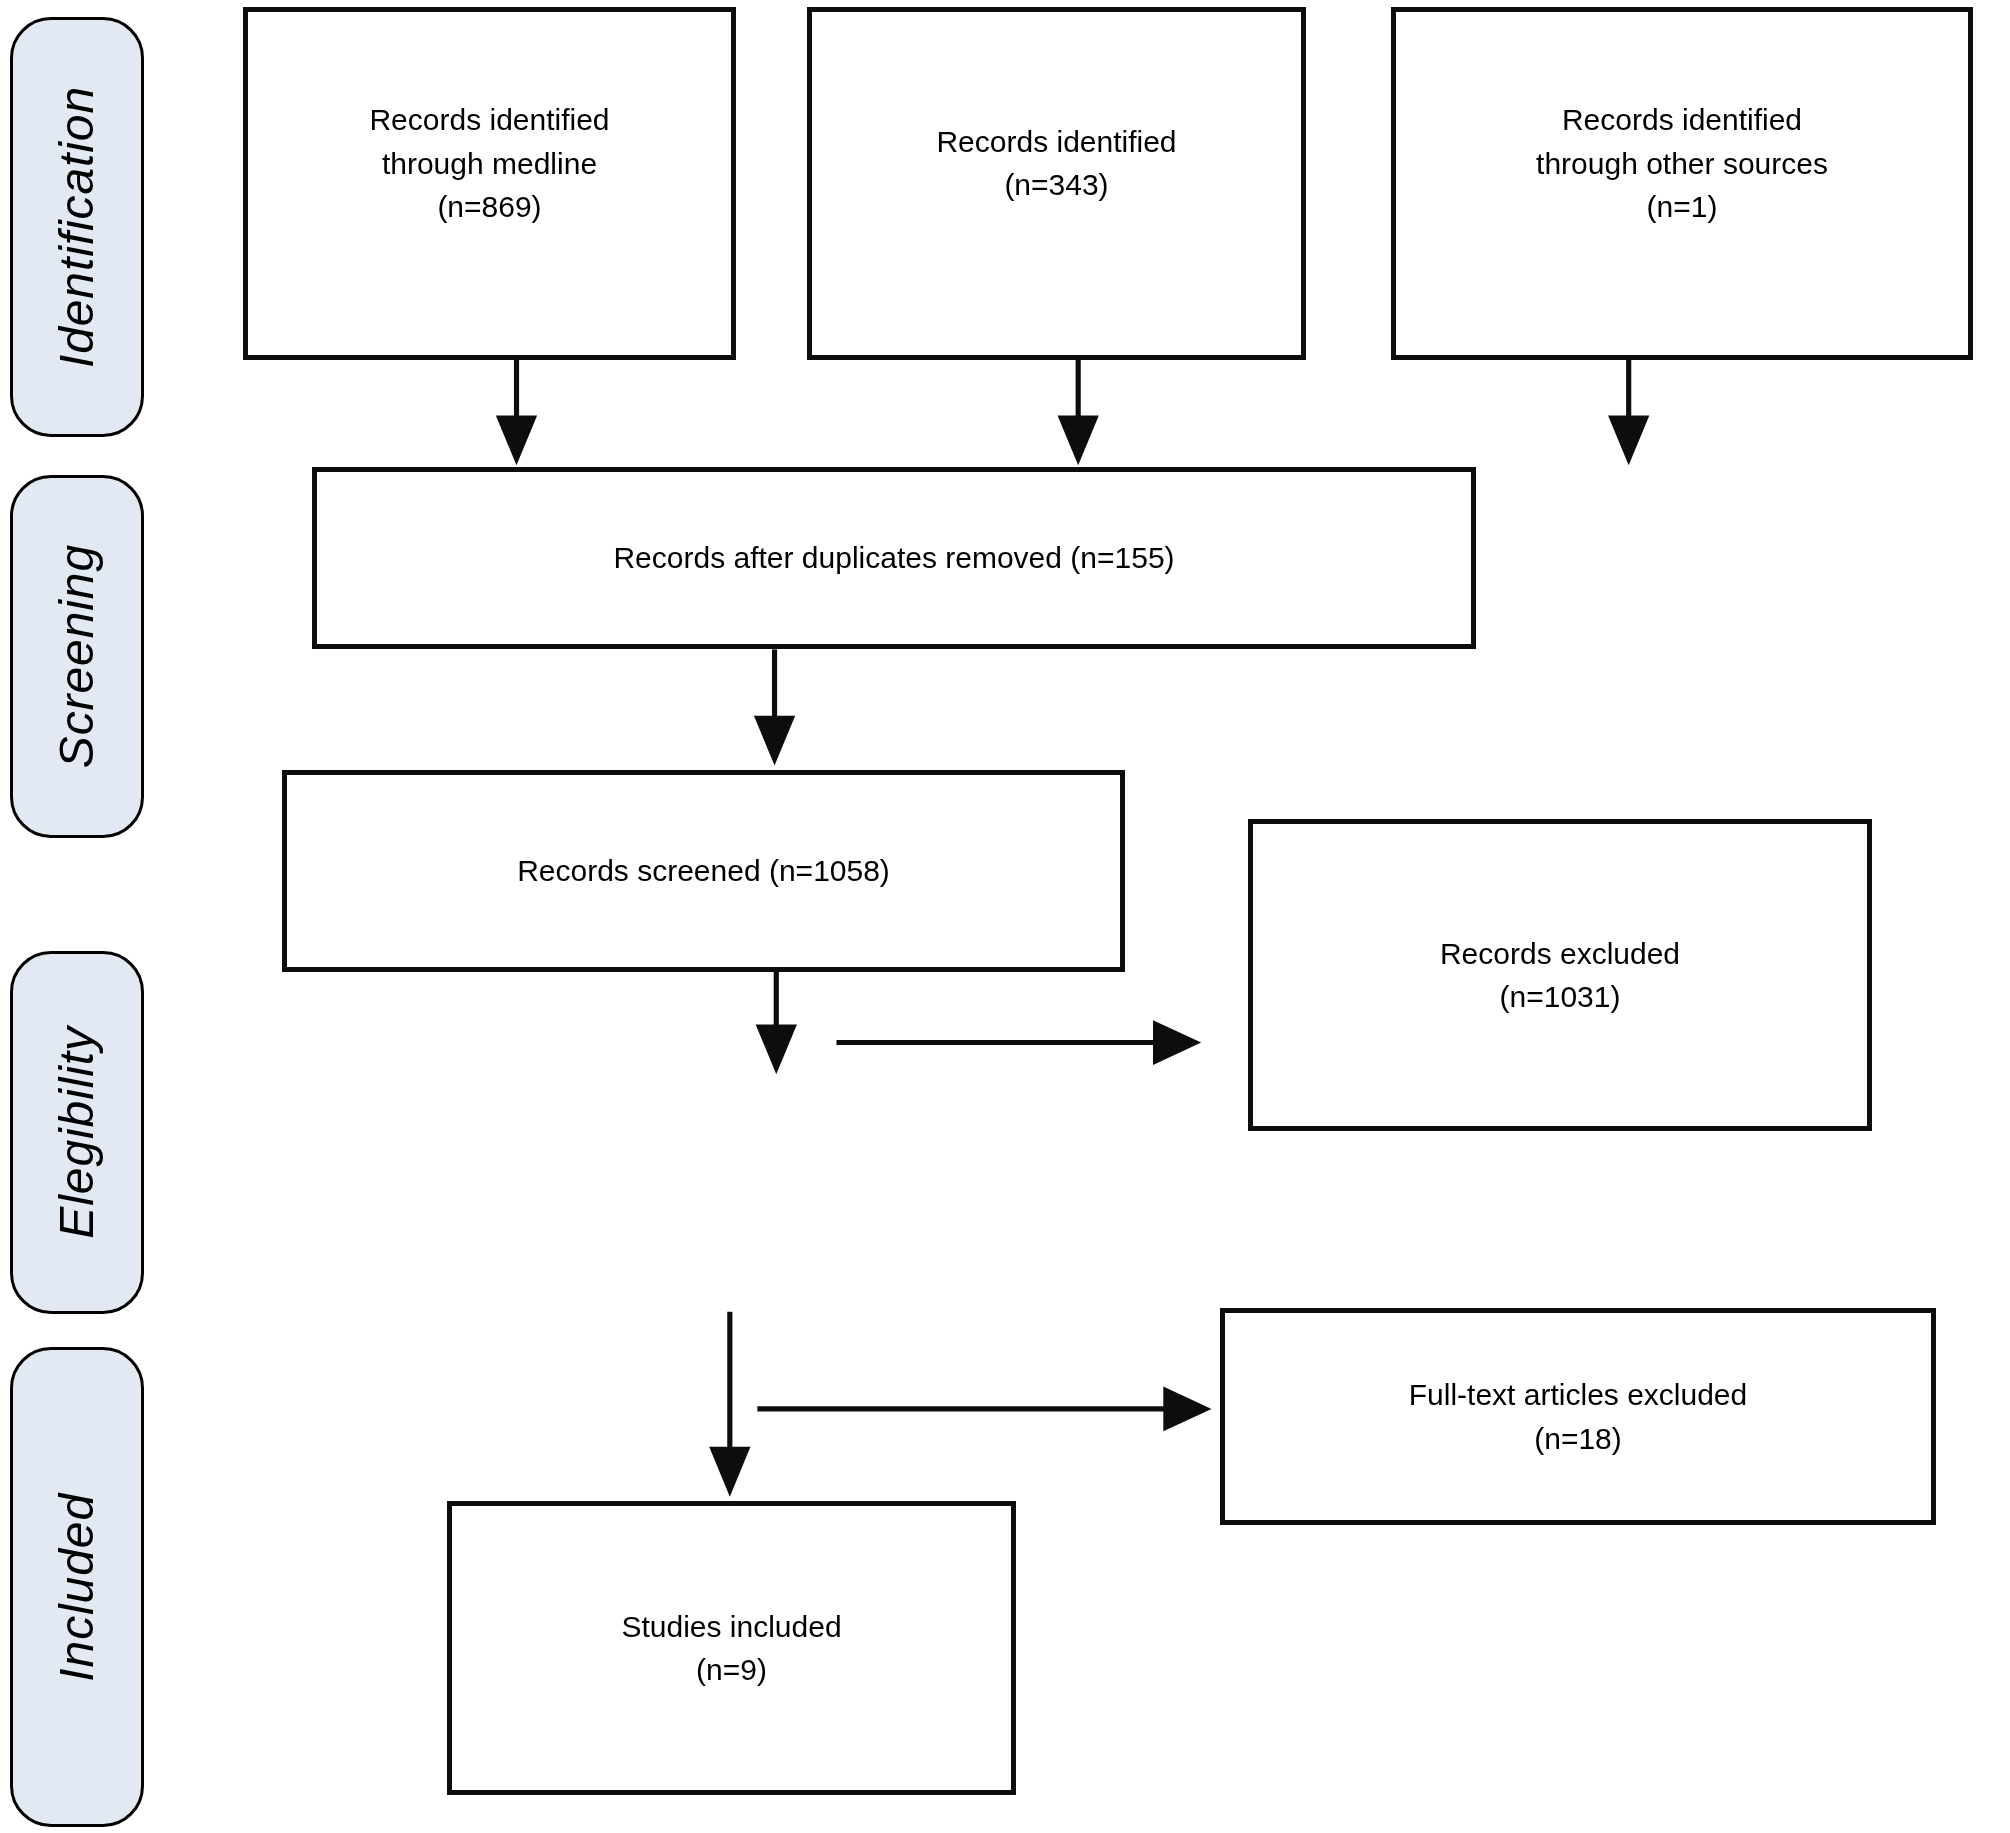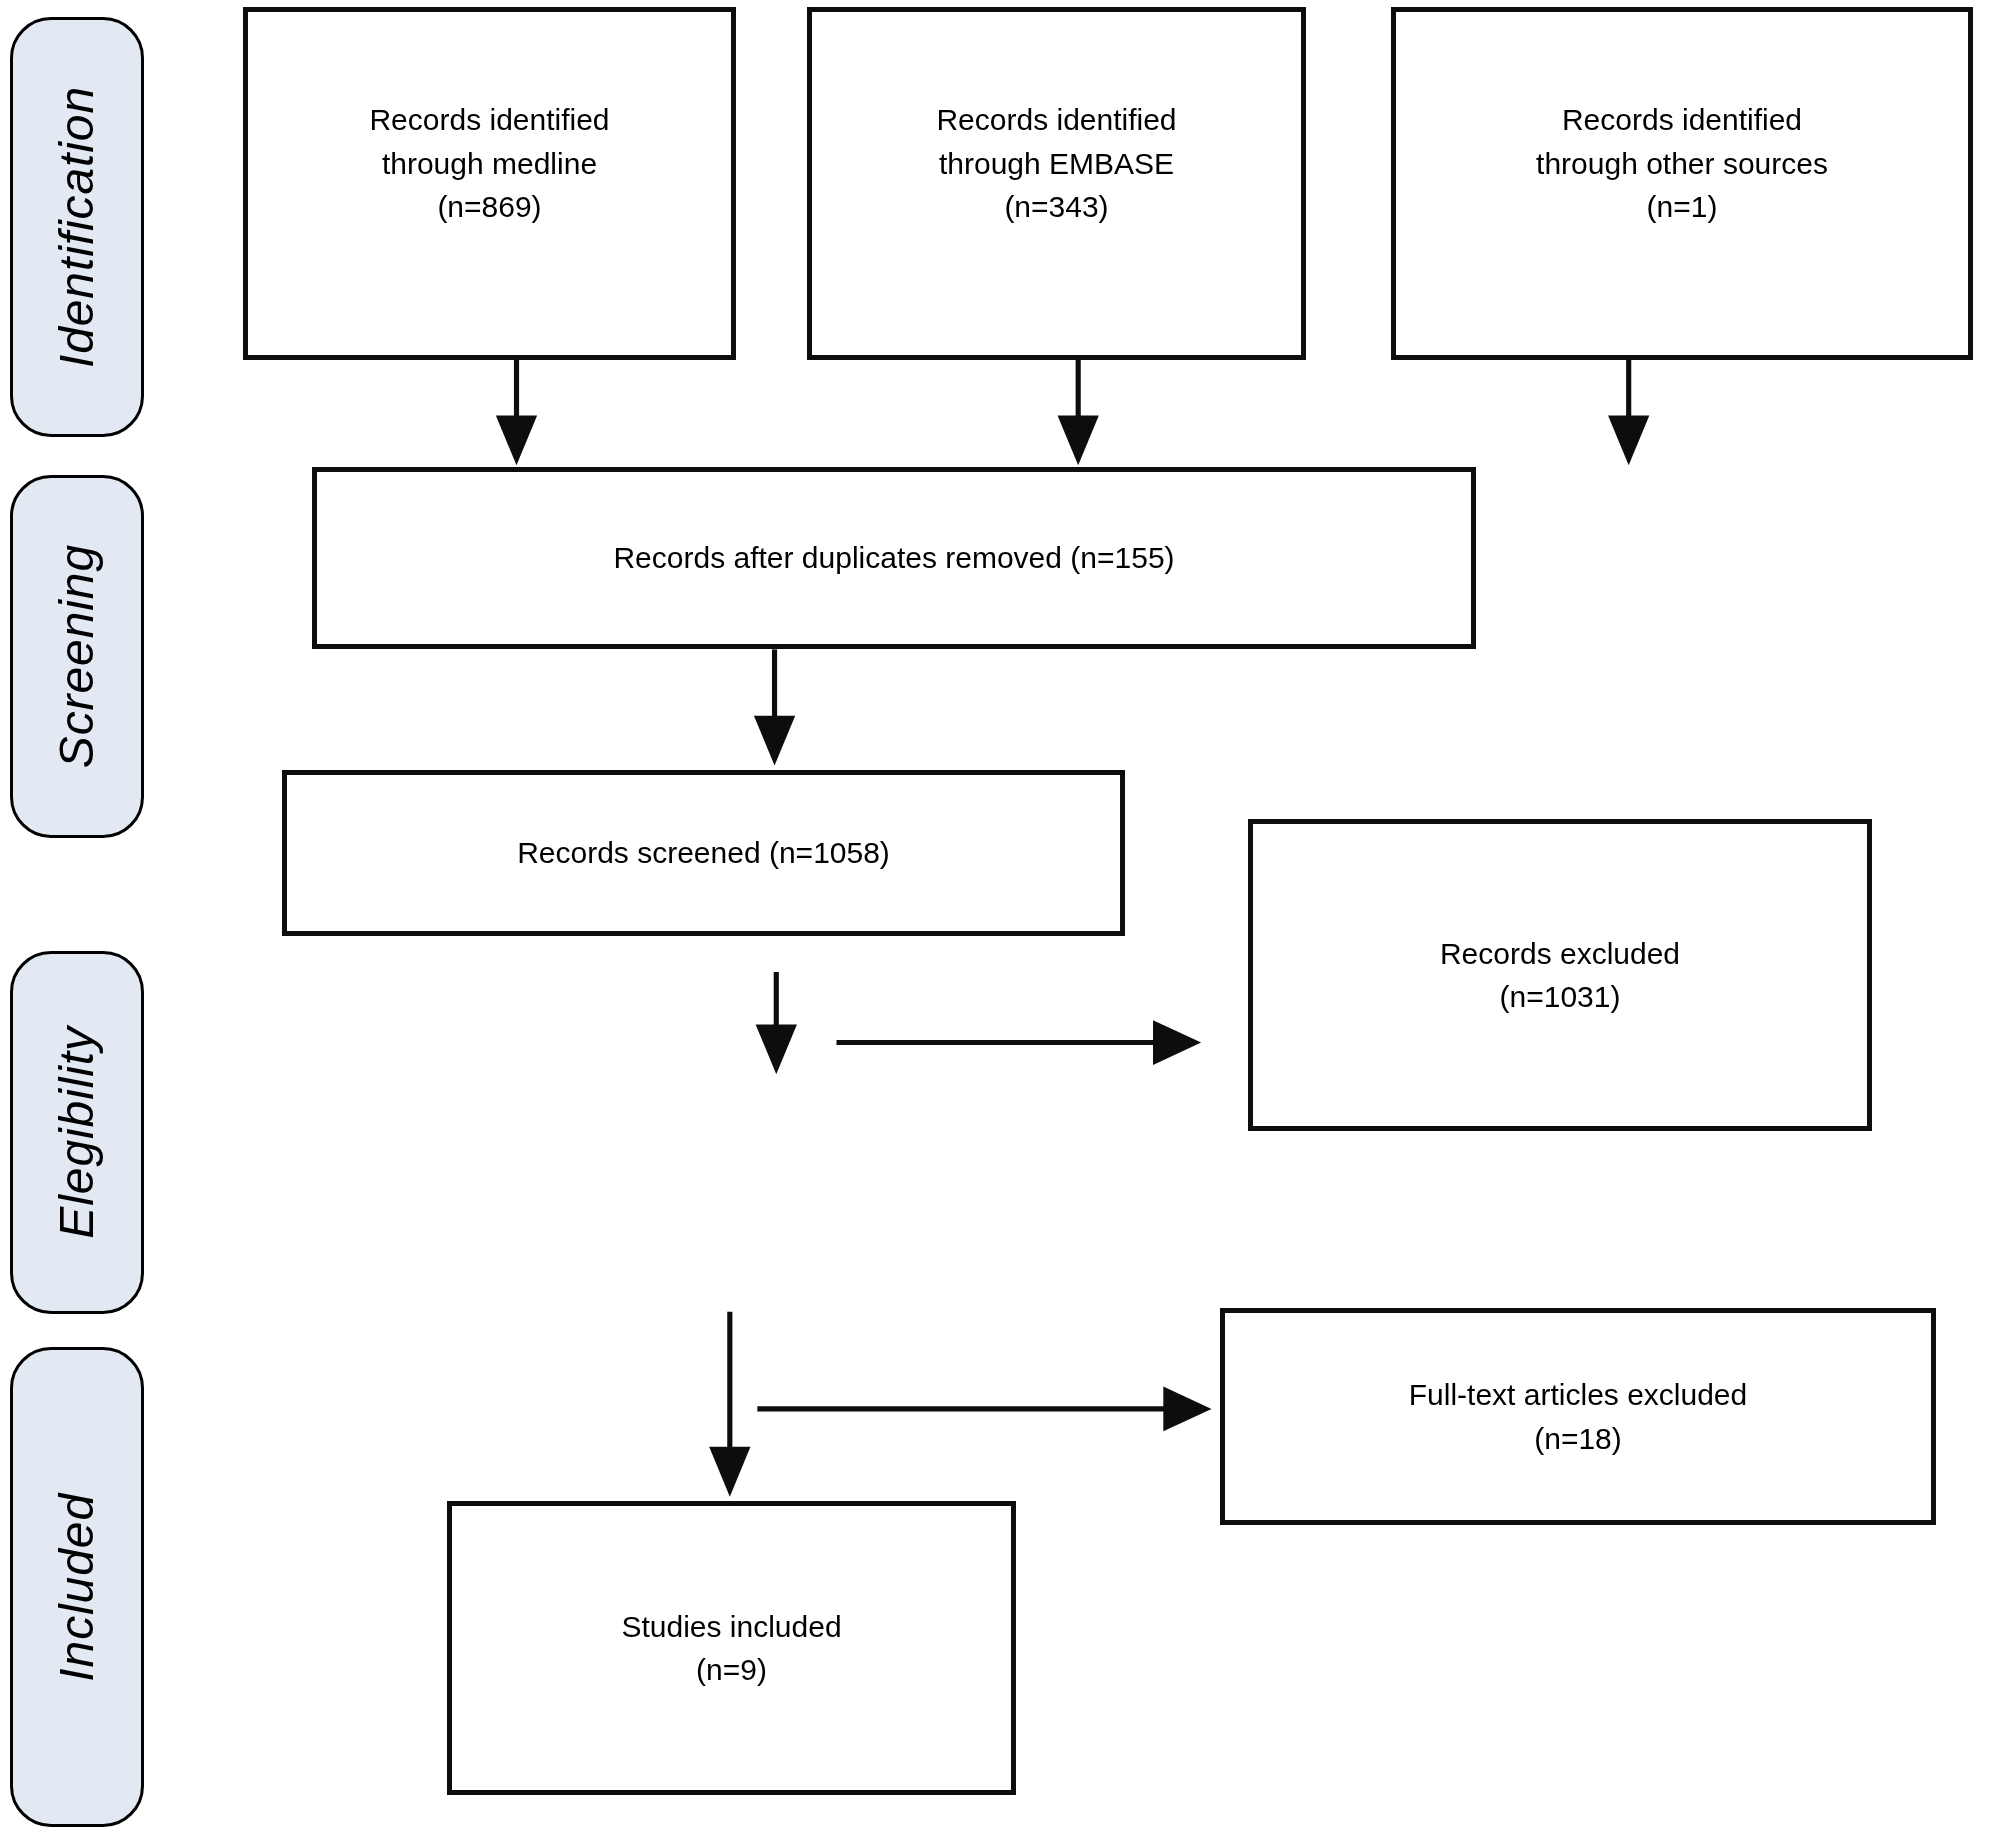--- a/index.html
+++ b/index.html
@@ -28,21 +28,21 @@
     position:absolute;background:#ffffff;border:5.2px solid #0d0d0d;
     box-sizing:border-box;
     display:flex;flex-direction:column;align-items:center;justify-content:center;
     text-align:center;font-size:30px;line-height:1.45;
   }
   .node .ln{display:block;white-space:nowrap;}
   .n-medline{left:243px;top:6.9px;width:493px;height:353px;padding-bottom:40px;}
   .n-embase{left:807px;top:6.9px;width:499px;height:353px;padding-bottom:40px;}
   .n-other{left:1391px;top:6.9px;width:582px;height:353px;padding-bottom:40px;}
   .n-duplicates{left:312px;top:467px;width:1164px;height:182px;}
-  .n-screened{left:282px;top:770px;width:843px;height:166px;}
+  .n-screened{left:282px;top:770px;width:843px;height:202px;}
   .n-recexcluded{left:1248px;top:819px;width:624px;height:312px;}
   .n-fulltext{left:317px;top:1078px;width:809px;height:234px;}
   .n-ftexcluded{left:1220px;top:1308px;width:716px;height:217px;}
   .n-included{left:447px;top:1501px;width:569px;height:294px;}
 
   .arrows{position:absolute;left:0;top:0;}
 </style>
 </head>
 <body>
 
@@ -62,21 +62,20 @@
   </div>
 
   <div class="node n-medline">
     <span class="ln">Records identified</span>
     <span class="ln">through medline</span>
     <span class="ln">(n=869)</span>
   </div>
 
   <div class="node n-embase">
     <span class="ln">Records identified</span>
-    <span class="ln">through EMBASE</span>
     <span class="ln">(n=343)</span>
   </div>
 
   <div class="node n-other">
     <span class="ln">Records identified</span>
     <span class="ln">through other sources</span>
     <span class="ln">(n=1)</span>
   </div>
 
   <div class="node n-duplicates">

